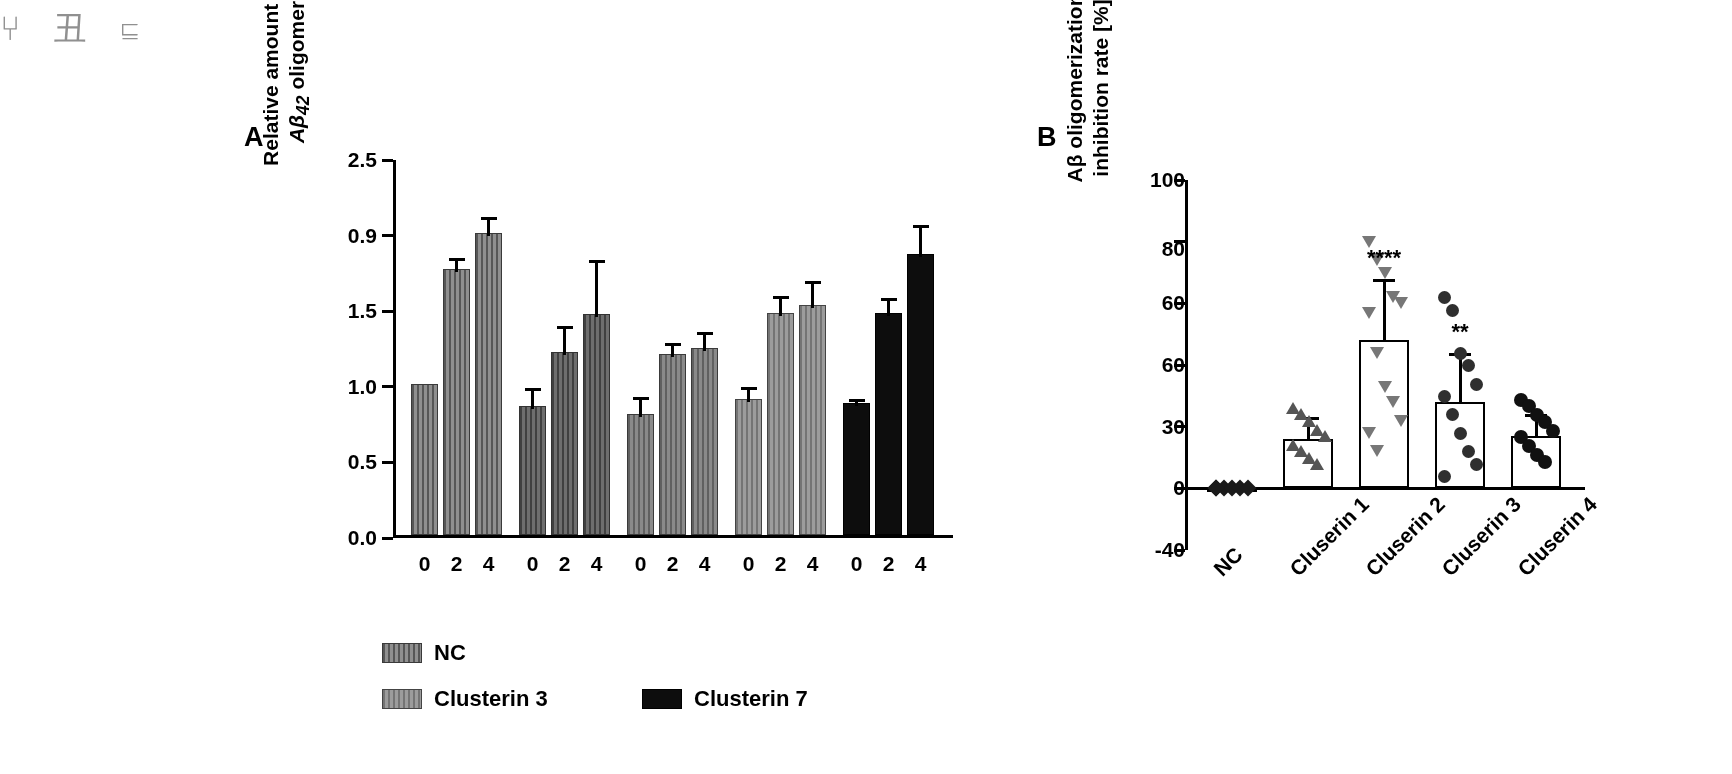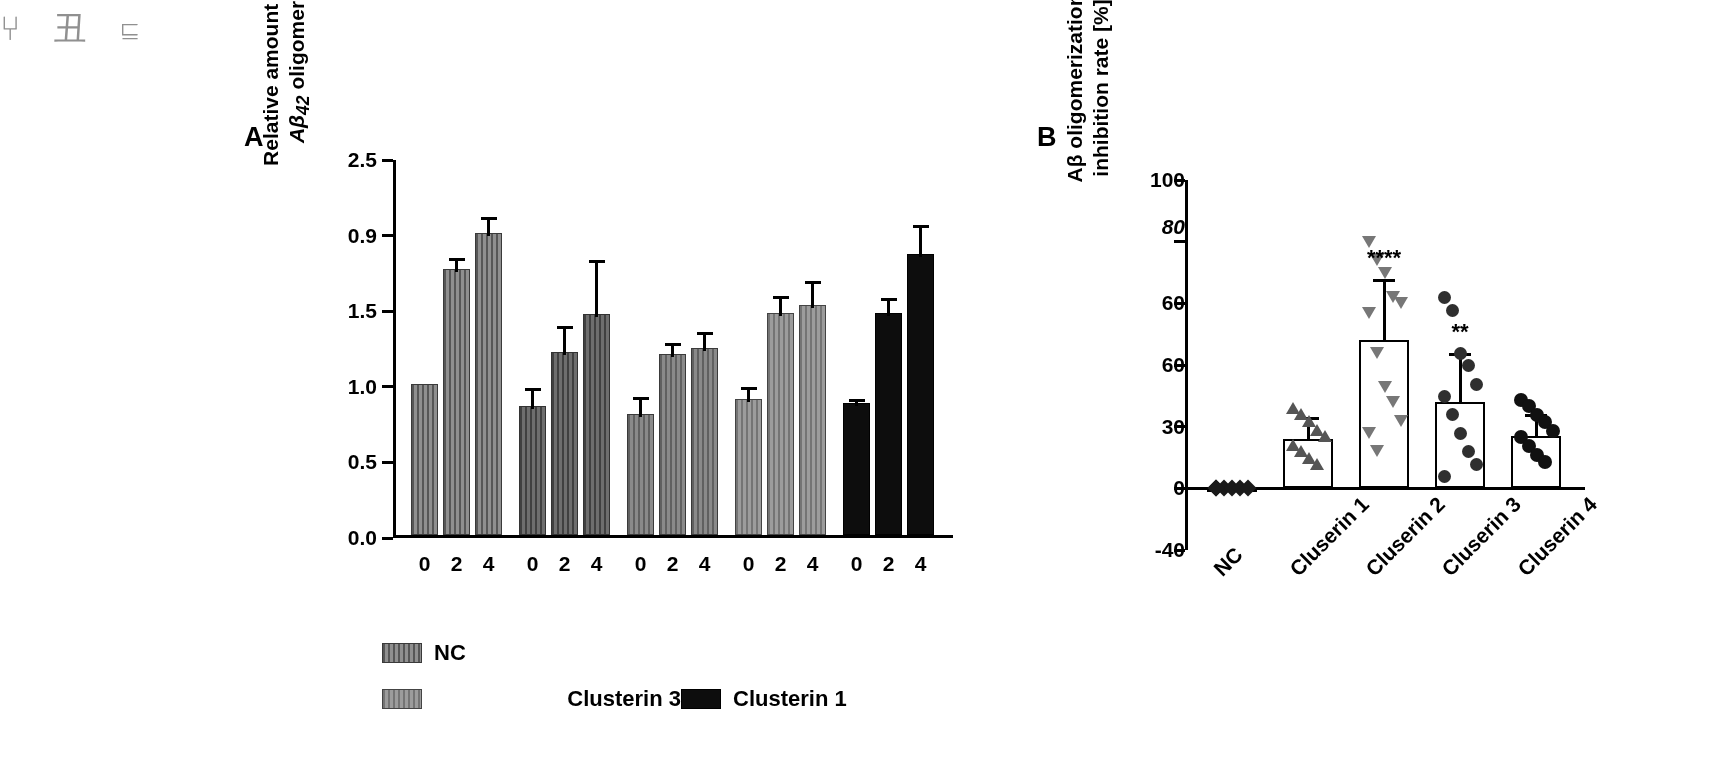--- a/index.html
+++ b/index.html
@@ -405,27 +405,27 @@
   </div>
 
   <div id="a-legend">
       <div class="legend-row">
         <div class="legend-item" style="width: 150px;">
           <span class="legend-swatch fill-nc"></span>
           <span class="legend-text">NC</span>
         </div>
       </div>
       <div class="legend-row">
-        <div class="legend-item" style="width: 299px; justify-content: space-between;">
+        <div class="legend-item" style="width: 260px;">
           <span class="legend-swatch fill-c3"></span>
           <span class="legend-text">Clusterin 3</span>
         </div>
         <div class="legend-item" style="width: 260px;">
           <span class="legend-swatch fill-c4"></span>
-          <span class="legend-text">Clusterin 1</span>
+          <span class="legend-text">Clusterin 7</span>
         </div>
       </div>
     </div>
 
   <div id="b-ylabel-title">
     <span>Aβ oligomerization</span><br>
     <span>inhibition rate [%]</span>
   </div>
 
   <div id="panel-b">
@@ -437,21 +437,21 @@
           <div class="b-ylabel" style="top: 370px;">-40</div>
           <div class="b-ytick" style="top: 306.833px;"></div>
           <div class="b-ylabel" style="top: 308.333px;">0</div>
           <div class="b-ytick" style="top: 245.167px;"></div>
           <div class="b-ylabel" style="top: 246.667px;">30</div>
           <div class="b-ytick" style="top: 183.5px;"></div>
           <div class="b-ylabel" style="top: 185px;">60</div>
           <div class="b-ytick" style="top: 121.833px;"></div>
           <div class="b-ylabel" style="top: 123.333px;">60</div>
           <div class="b-ytick" style="top: 60.1667px;"></div>
-          <div class="b-ylabel" style="top: 47px; font-style: italic;">80</div>
+          <div class="b-ylabel" style="top: 69px;">80</div>
           <div class="b-ytick" style="top: -1.5px;"></div>
           <div class="b-ylabel" style="top: 0px;">100</div>
         </div>
       <div id="b-bars">
           <div class="bar fill-open" style="left: 22px; width: 50px; bottom: auto; top: 308.333px; height: 3px;"></div>
           <div class="bar fill-open" style="left: 98px; width: 50px; bottom: auto; top: 259px; height: 49.3333px;"></div>
           <div class="errbar" style="left: 121.5px; top: 237.417px; height: 21.5833px;"></div>
           <div class="errcap" style="left: 112px; top: 237.417px; width: 22px;"></div>
           <div class="bar fill-open" style="left: 174px; width: 50px; bottom: auto; top: 160.333px; height: 148px;"></div>
           <div class="errbar" style="left: 197.5px; top: 98.6667px; height: 61.6667px;"></div>

